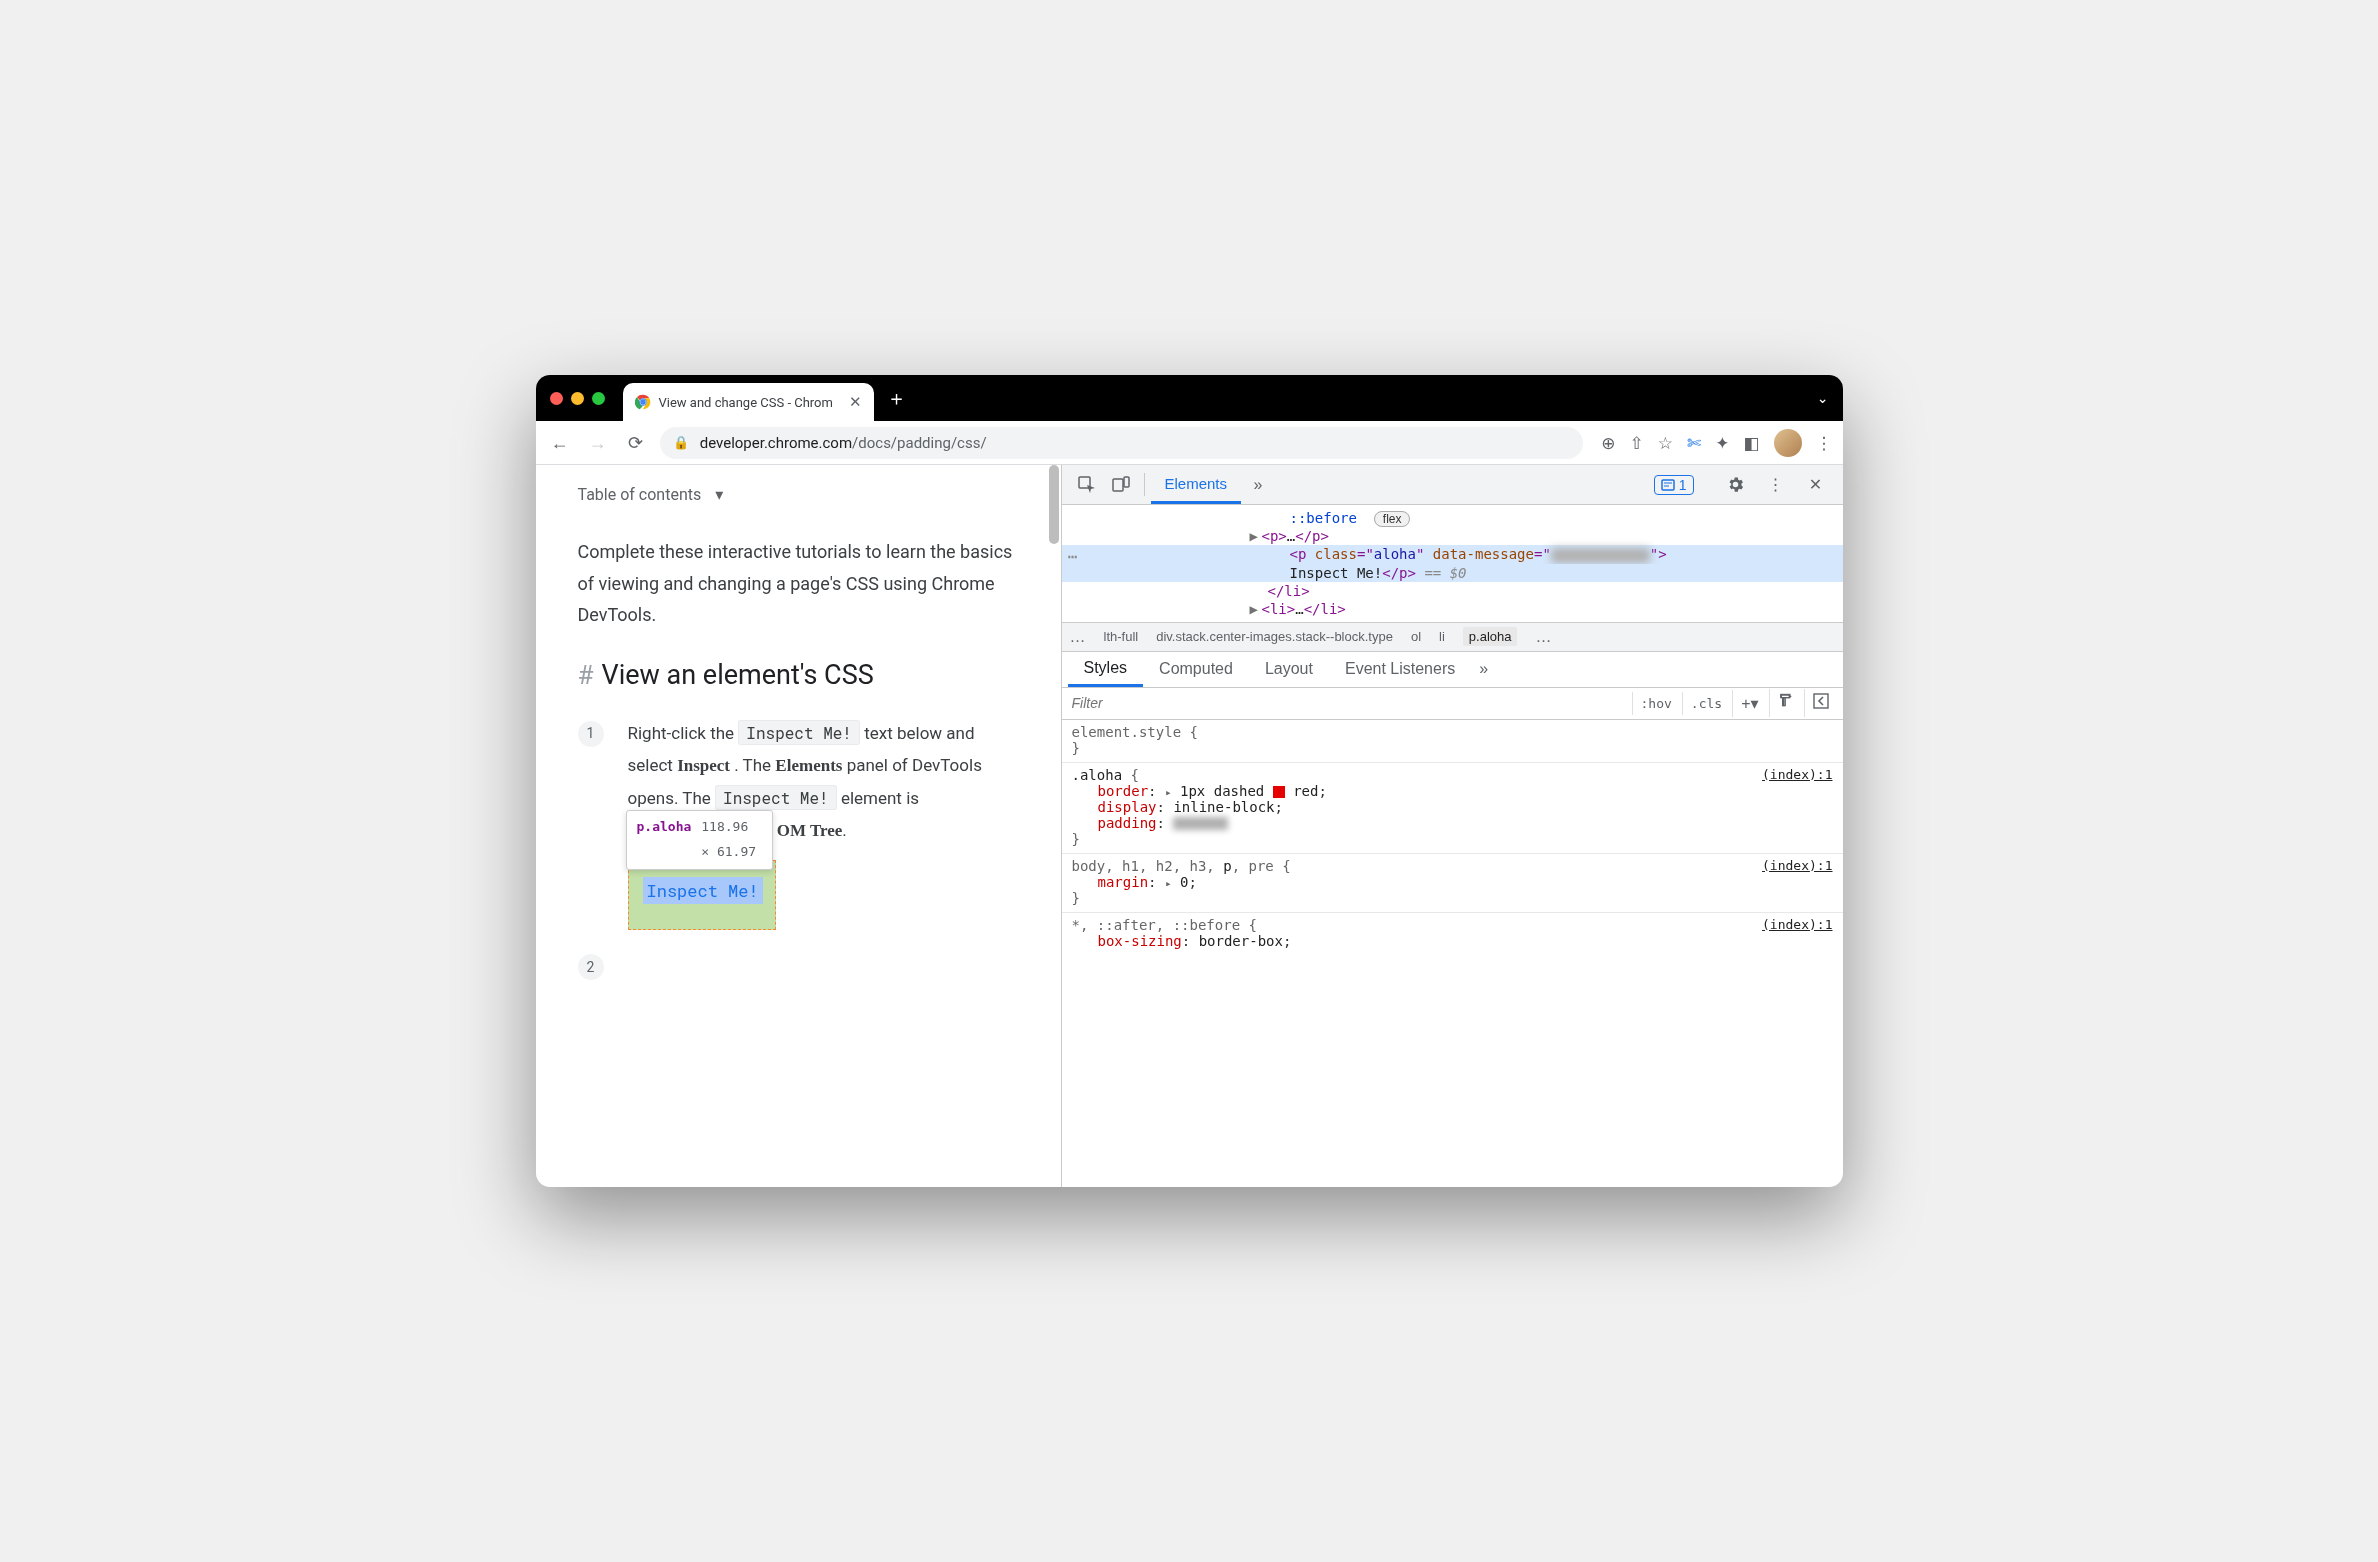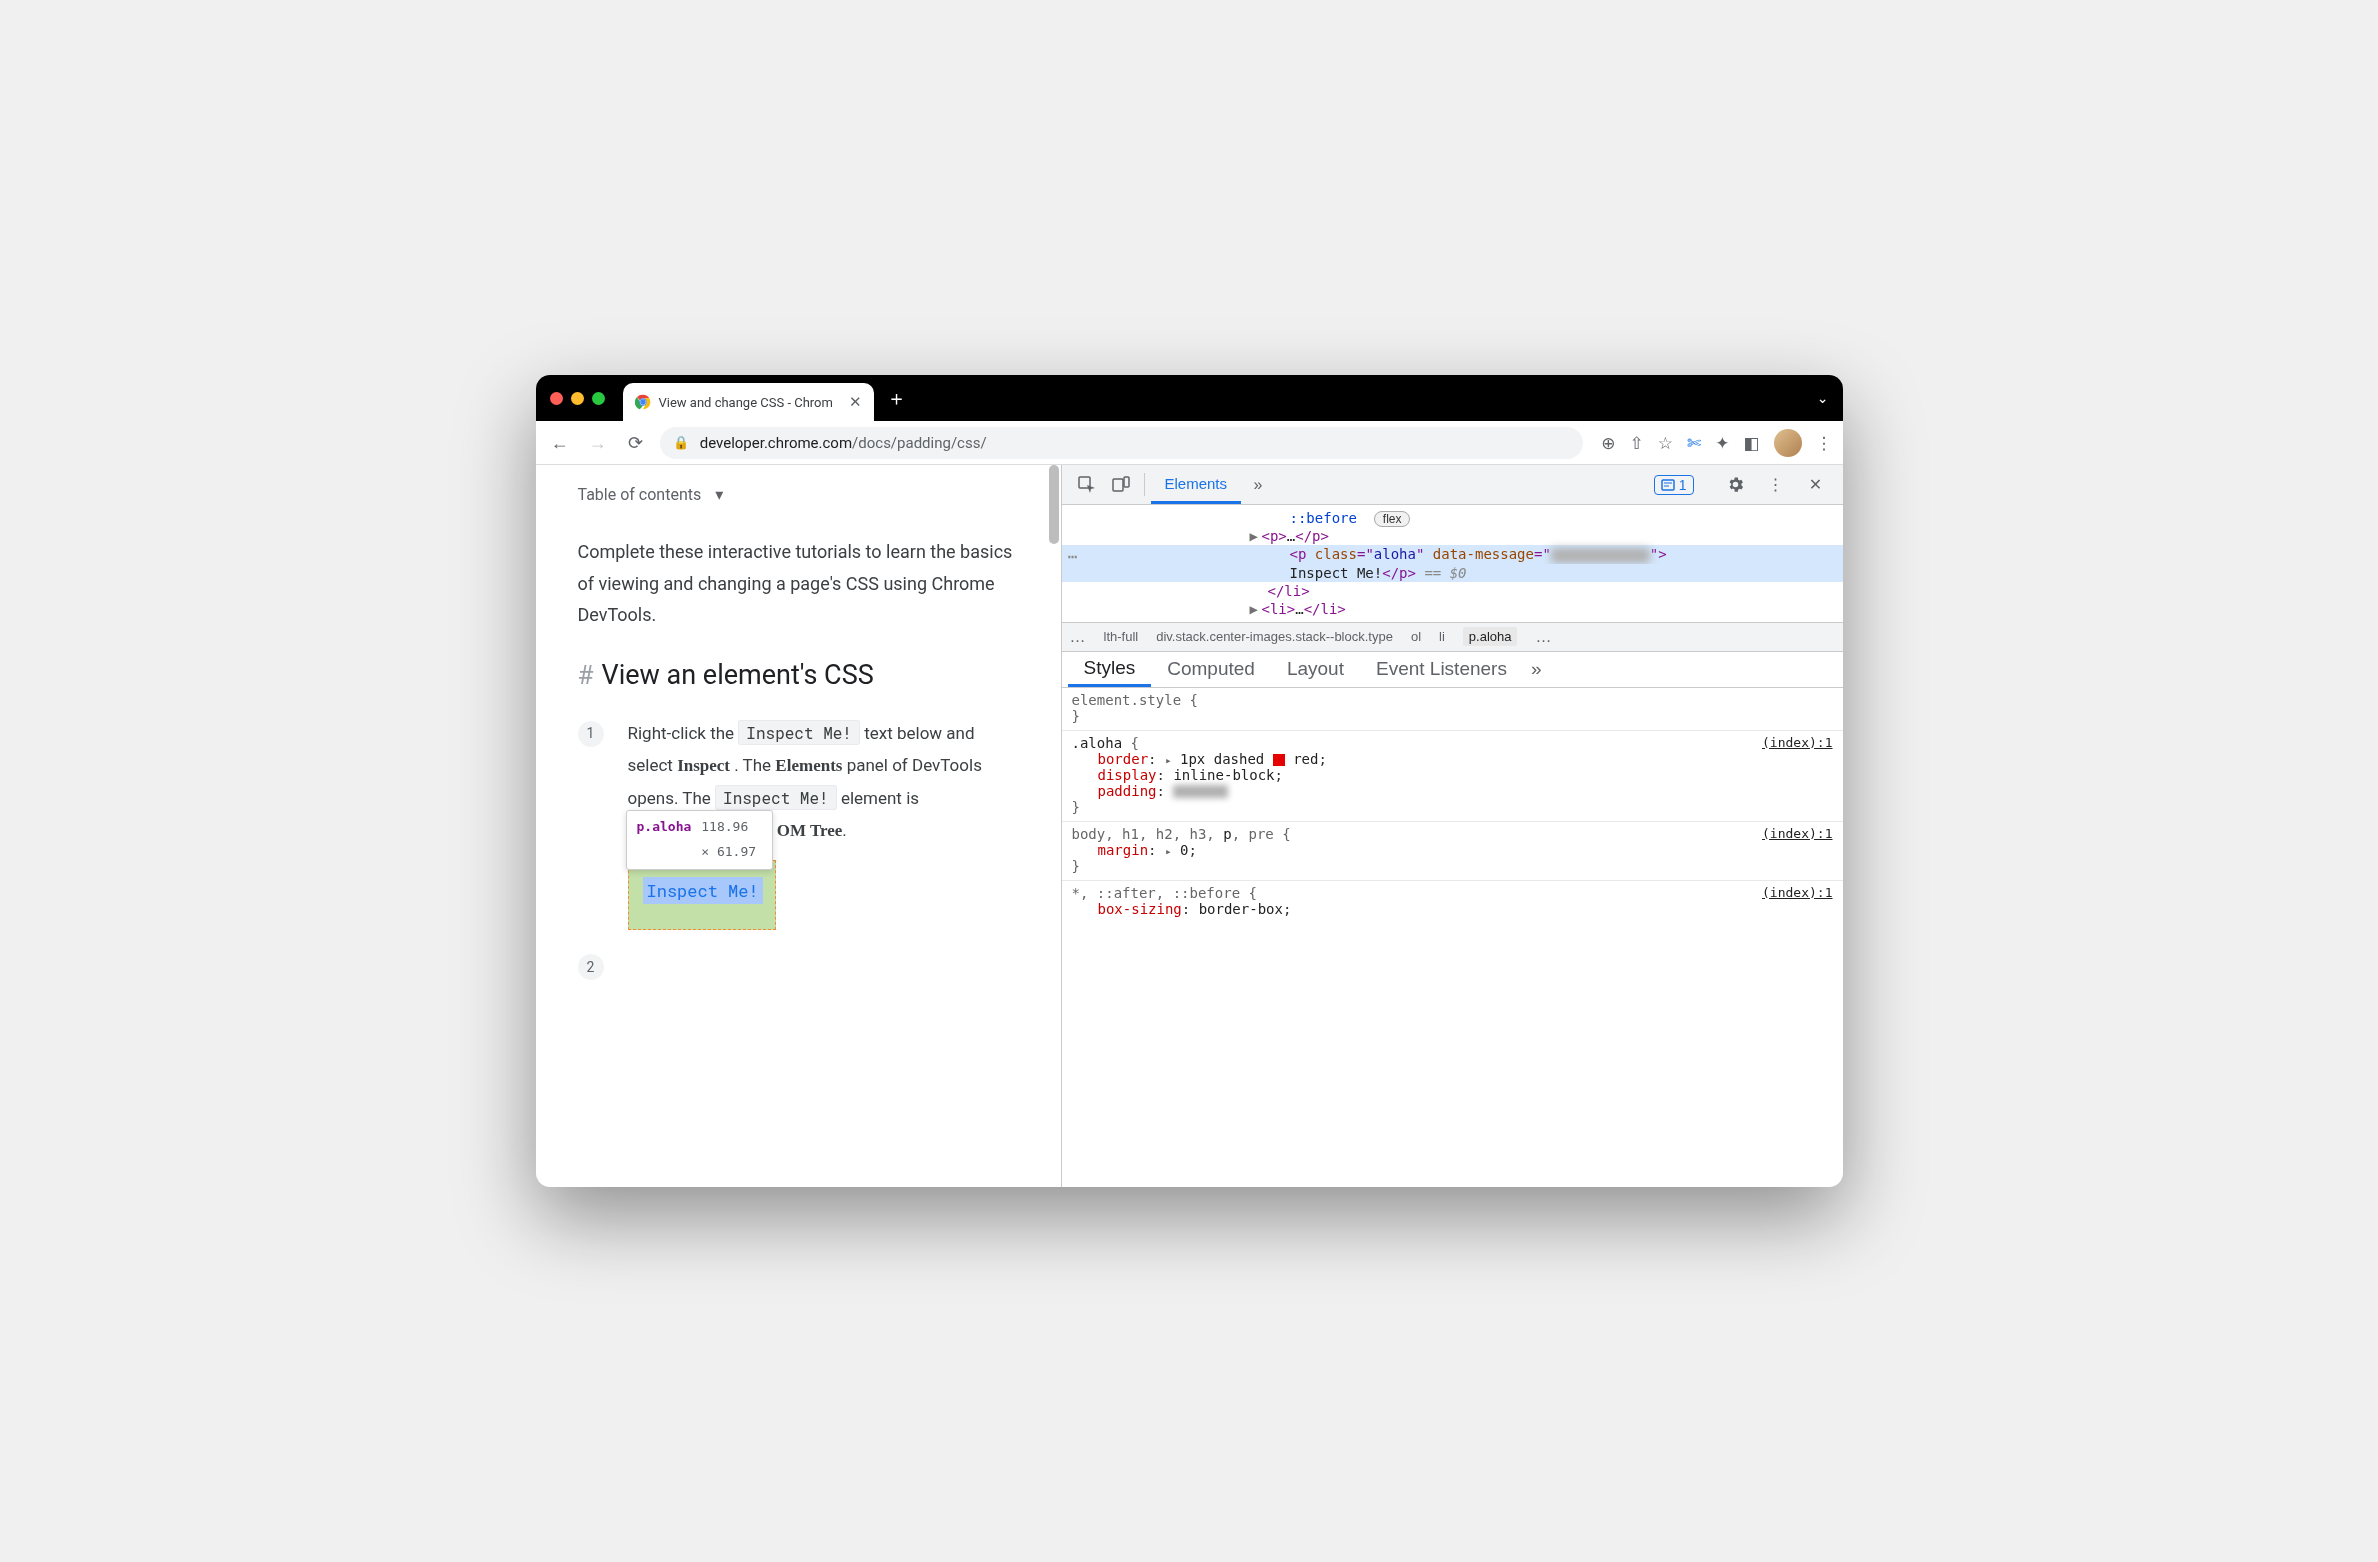--- a/index.html
+++ b/index.html
@@ -226,21 +226,21 @@
       font-size: 13px; gap: 18px; color: #5f6368;
       overflow: hidden;
     }
     .crumbs .ell { font-size: 16px;}
     .crumbs span.active { background: #e8e8e8; padding: 2px 6px; border-radius: 2px; color: #222;}
     
     .styles-tabs {
       height: 36px; border-bottom: 1px solid #cacaca;
       display: flex; align-items: stretch; padding: 0 6px;
     }
-    .styles-tabs .stab { padding: 0 16px; display: flex; align-items: center; font-size: 19px; color: #5f6368;}
+    .styles-tabs .stab { padding: 0 16px; display: flex; align-items: center; font-size: 16px; color: #5f6368;}
     .styles-tabs .stab.active { color: #202124; border-bottom: 3px solid #1a73e8; font-weight: 500;}
     
     .filter-row {
       height: 32px; border-bottom: 1px solid #cacaca;
       display: flex; align-items: center;
     }
     .filter-input {
       flex: 1; border: none; padding: 0 10px; font-size: 14px; color: #888;
       font-style: italic; outline: none;
     }
@@ -435,20 +435,41 @@
       </div>
 
       <div class="styles-tabs">
         <div class="stab active">Styles</div>
         <div class="stab">Computed</div>
         <div class="stab">Layout</div>
         <div class="stab">Event Listeners</div>
         <div class="stab" style="padding:0 8px">»</div>
       </div>
 
+      <div class="filter-row">
+        <input class="filter-input" placeholder="Filter" style="">
+        <div class="filter-tools">
+          <span>:hov</span>
+          <span>.cls</span>
+          <span class="ico">+▾</span>
+          <span class="ico">
+            <svg width="16" height="16" viewBox="0 0 24 24">
+                <path fill="#5f6368" d="M18 4V2H4v6h2v12h4V8h8V6h2V4zM8 18H8zM6 6V4h10v2z"></path>
+                <rect x="4" y="2" width="14" height="5" fill="none" stroke="#5f6368" stroke-width="1.6"></rect>
+                <rect x="8" y="7" width="3" height="12" fill="none" stroke="#5f6368" stroke-width="1.6"></rect>
+              </svg>
+          </span>
+          <span class="ico">
+            <svg width="16" height="16" viewBox="0 0 16 16">
+                <rect x="1" y="1" width="14" height="14" fill="none" stroke="#5f6368" stroke-width="1.4"></rect>
+                <path d="M10 4 L6 8 L10 12" fill="none" stroke="#5f6368" stroke-width="1.6"></path>
+              </svg>
+          </span>
+        </div>
+      </div>
 
       <div class="styles-panel">
         <div class="rule">
           <div><span class="selector">element.style</span> <span class="selector">{</span></div>
           <div><span class="selector">}</span></div>
         </div>
         <div class="rule">
           <span class="link">(index):1</span>
           <div><span style="color:#222">.aloha</span> <span class="selector">{</span></div>
           <div class="prop-line"><span class="c-prop">border</span>: <span class="disclosure">▸</span> <span class="c-val">1px dashed </span><span class="swatch-red"></span> <span class="c-val">red</span>;</div>

